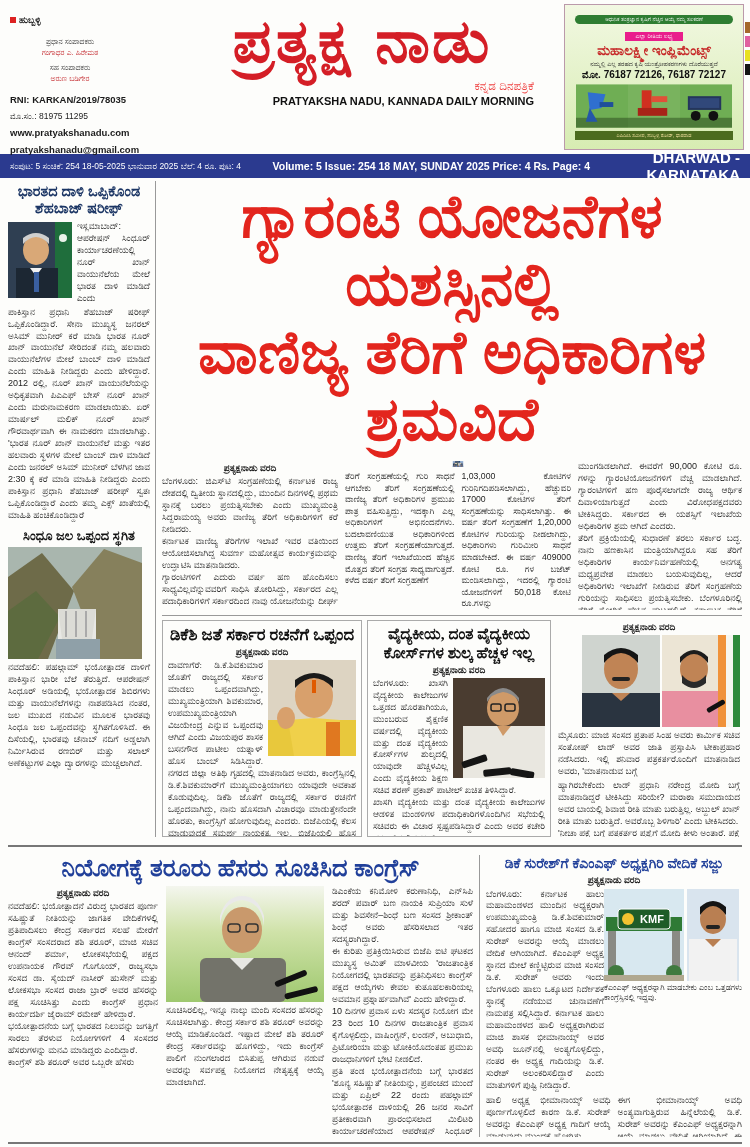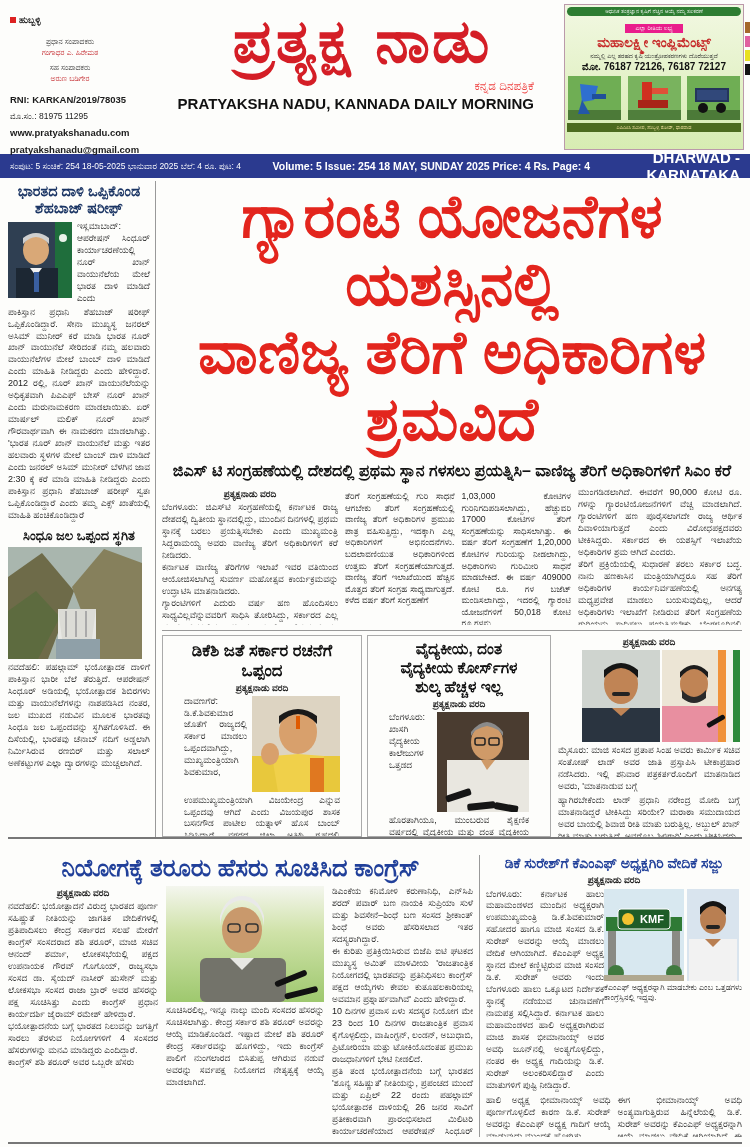--- a/index.html
+++ b/index.html
@@ -13,24 +13,24 @@
   .ed-label{color:#333;font-size:7.5px;text-align:center;width:120px;}
   .ed-name{color:#c22227;font-size:7.5px;font-weight:normal;text-align:center;width:120px;margin-bottom:4px;}
   .rni{font-weight:bold;font-size:9.5px;margin-top:8px;}
   .contact{font-size:8.5px;margin-top:3px;}
   .contact.b{font-weight:bold;font-size:9.5px;}
   .mast-center{flex:1;text-align:center;padding-top:6px;}
   .mast-title{font-family:"DejaVu Serif","Liberation Serif",serif;font-weight:bold;
               font-size:60px;line-height:1.05;color:#d41e26;letter-spacing:2px;}
   .mast-sub{display:flex;justify-content:flex-end;padding-right:30px;margin-top:6px;flex-direction:column;align-items:flex-end;}
   .sub-kn{color:#ef4444;font-weight:normal;font-size:12px;}
-  .sub-en{color:#111;font-weight:bold;font-size:15px;margin-top:2px;}
+  .sub-en{color:#111;font-weight:bold;font-size:11px;margin-top:2px;}
   .mast-ad{width:180px;position:relative;}
   .adbox{border:1px solid #b9a;background:linear-gradient(#f2f8e2,#d7ecb2);text-align:center;
-         padding:2px;height:146px;box-sizing:border-box;}
+         padding:10px;height:146px;box-sizing:border-box;}
   .ad-top{background:#2e7d32;color:#fff;font-size:5.5px;border-radius:8px;padding:1px 2px;}
   .ad-ribbon{display:inline-block;background:#e91e8c;color:#fff;font-size:6px;padding:1px 10px;margin-top:2px;}
   .ad-title{color:#c62828;font-weight:bold;font-size:13.5px;margin-top:1px;}
   .ad-line{font-size:6.3px;color:#222;margin-top:1px;}
   .ad-phone{font-size:10px;font-weight:bold;color:#111;margin-top:1px;}
   .ad-prods{display:flex;justify-content:space-between;margin-top:3px;padding:0 1px;}
   .ad-bottom{background:#4c6b1f;color:#ffe9a8;font-size:5px;margin-top:3px;padding:1px 0;}
   .regmarks{position:absolute;right:-6px;top:18px;display:flex;flex-direction:column;gap:3px;}
   .regmarks span{width:5px;height:11px;display:block;}
   
@@ -51,28 +51,28 @@
   .mainarea{flex:1;padding-left:6px;overflow:hidden;display:flex;flex-direction:column;}
   .main-hl{font-size:60px;line-height:1.13;color:#e3251d;text-align:center;font-weight:bold;margin-top:2px;}
   .main-sub{font-size:16px;font-weight:bold;text-align:center;margin-top:8px;color:#111;}
   .main-row{display:flex;margin-top:7px;height:204px;overflow:hidden;}
   .m-col1{width:176px;}
   .m-center{width:226px;margin:0 7px;display:flex;flex-direction:column;}
   .under-row{display:flex;gap:7px;margin-top:4px;}
   .under-row .bt{font-size:8.7px;}
   .m-col3{flex:1;}
   .row2{display:flex;border-top:1px solid #999;margin-top:5px;padding-top:4px;height:298px;overflow:hidden;}
-  .box{border:1px solid #aaa;padding:3px 21px;box-sizing:border-box;overflow:hidden;}
+  .box{border:1px solid #aaa;padding:3px 5px;box-sizing:border-box;overflow:hidden;font-family:Liberation Serif, serif;}
   .dks-box{width:200px;}
   .vaidya-box{width:184px;margin-left:5px;}
   .lad-box{flex:1;margin-left:5px;border:none;padding:0 2px;overflow:hidden;}
   .bx-hl{font-weight:bold;font-size:16.5px;text-align:center;color:#101010;line-height:1.22;margin:1px 0 2px 0;}
   .ph-r{float:right;margin:0 0 3px 5px;}
   .ladpics{float:right;margin:0 0 3px 5px;display:flex;gap:2px;}
-  .sectionB{display:flex;border-top:2px solid #777;margin-top:0;padding-top:16px;height:282px;overflow:hidden;}
+  .sectionB{display:flex;border-top:2px solid #777;margin-top:8px;padding-top:8px;height:282px;overflow:hidden;}
   .tharoor{flex:1;border-right:1px solid #999;padding-right:6px;overflow:hidden;}
   .th-hl{font-size:24px;color:#21409a;font-weight:bold;text-align:center;line-height:1.1;}
   .th-row{display:flex;gap:8px;margin-top:5px;}
   .th-c1{width:150px;}
   .th-c2{width:158px;}
   .th-c3{flex:1;}
   .kmf{width:262px;padding-left:6px;box-sizing:border-box;overflow:hidden;}
   .kmf-hl{font-size:14px;color:#21409a;font-weight:bold;text-align:center;line-height:1.25;}
   .kmf-row{display:flex;margin-top:3px;}
   .kmf-c1{width:118px;}
@@ -188,21 +188,20 @@
           <rect x="48" y="92" width="44" height="20" fill="#8fa0a8"></rect>
         </svg>
         <div class="bt" style="margin-top:3px;">ನವದೆಹಲಿ: ಪಹಲ್ಗಾಮ್ ಭಯೋತ್ಪಾದಕ ದಾಳಿಗೆ ಪಾಕಿಸ್ತಾನ ಭಾರೀ ಬೆಲೆ ತೆರುತ್ತಿದೆ. ಆಪರೇಷನ್ ಸಿಂಧೂರ್ ಅಡಿಯಲ್ಲಿ ಭಯೋತ್ಪಾದಕ ಶಿಬಿರಗಳು ಮತ್ತು ವಾಯುನೆಲೆಗಳನ್ನು ನಾಶಪಡಿಸಿದ ನಂತರ, ಜಲ ಮುಖದ ನಡುವಿನ ಮೂಲಕ ಭಾರತವು ಸಿಂಧೂ ಜಲ ಒಪ್ಪಂದವನ್ನು ಸ್ಥಗಿತಗೊಳಿಸಿದೆ. ಈ ದಿಸೆಯಲ್ಲಿ, ಭಾರತವು ಚೆನಾಬ್ ನದಿಗೆ ಅಡ್ಡಲಾಗಿ ನಿರ್ಮಿಸಿರುವ ರಣಬಿರ್ ಮತ್ತು ಸಲಾಲ್ ಅಣೆಕಟ್ಟುಗಳ ಎಲ್ಲಾ ದ್ವಾರಗಳನ್ನು ಮುಚ್ಚಲಾಗಿದೆ.</div>
       </div>
 
       <div class="mainarea">
         <div class="main-hl">
           <div>ಗ್ಯಾರಂಟಿ ಯೋಜನೆಗಳ ಯಶಸ್ಸಿನಲ್ಲಿ</div>
           <div>ವಾಣಿಜ್ಯ ತೆರಿಗೆ  ಅಧಿಕಾರಿಗಳ ಶ್ರಮವಿದೆ</div>
         </div>
-        <div class="main-sub">ಜಿಎಸ್ ಟಿ ಸಂಗ್ರಹಣೆಯಲ್ಲಿ  ದೇಶದಲ್ಲಿ  ಪ್ರಥಮ ಸ್ಥಾನ ಗಳಸಲು ಪ್ರಯತ್ನಿಸಿ– ವಾಣಿಜ್ಯ ತೆರಿಗೆ ಅಧಿಕಾರಿಗಳಿಗೆ ಸಿಎಂ ಕರೆ</div>
 
         <div class="main-row">
           <div class="m-col1">
             <div class="by">ಪ್ರತ್ಯಕ್ಷನಾಡು ವರದಿ</div>
             <div class="bt">ಬೆಂಗಳೂರು: ಜಿಎಸ್‌ಟಿ ಸಂಗ್ರಹಣೆಯಲ್ಲಿ ಕರ್ನಾಟಕ ರಾಜ್ಯ ದೇಶದಲ್ಲಿ ದ್ವಿತೀಯ ಸ್ಥಾನದಲ್ಲಿದ್ದು, ಮುಂದಿನ ದಿನಗಳಲ್ಲಿ ಪ್ರಥಮ ಸ್ಥಾನಕ್ಕೆ ಬರಲು ಪ್ರಯತ್ನಿಸಬೇಕು ಎಂದು ಮುಖ್ಯಮಂತ್ರಿ ಸಿದ್ದರಾಮಯ್ಯ ಅವರು ವಾಣಿಜ್ಯ ತೆರಿಗೆ ಅಧಿಕಾರಿಗಳಿಗೆ ಕರೆ ನೀಡಿದರು.
 ಕರ್ನಾಟಕ ವಾಣಿಜ್ಯ ತೆರಿಗೆಗಳ ಇಲಾಖೆ ಇವರ ವತಿಯಿಂದ ಆಯೋಜಿಸಲಾಗಿದ್ದ ಸುವರ್ಣ ಮಹೋತ್ಸವ ಕಾರ್ಯಕ್ರಮವನ್ನು ಉದ್ಘಾಟಿಸಿ ಮಾತನಾಡಿದರು.
 ಗ್ಯಾರಂಟಿಗಳಿಗೆ ಎದುರು ವರ್ಷ ಹಣ ಹೊಂದಿಸಲು ಸಾಧ್ಯವಿಲ್ಲವೆನ್ನುವವರಿಗೆ ಸಾಧಿಸಿ ತೋರಿಸಿದ್ದು, ಸರ್ಕಾರದ ಎಲ್ಲ ಪದಾಧಿಕಾರಿಗಳಿಗೆ ಸರ್ಕಾರದಿಂದ ನಾವು ಯೋಜನೆಯನ್ನು ದೀರ್ಘ ಸಾಧ್ಯವಾಗಿದೆ. ನಾನು ಉಪಮುಖ್ಯಮಂತ್ರಿಯಾಗಿ ಹಣಕಾಸು ಇಲಾಖೆಯ ಹೊಣೆ ಹೊತ್ತಿದ್ದೇನೆ. ಈಗ ಸರ್ಕಾರದ ವರ್ಷ ಪೂರೈಸಿದ್ದು, ಮೇ ತಿಂಗಳಲ್ಲಿ ಹೊಸಪೇಟೆಯಲ್ಲಿ ನಡೆಯಲಿದೆ ಎಂದರು.</div>
           </div>
           <div class="m-center">
             <svg width="226" height="128" viewBox="0 0 226 128">

